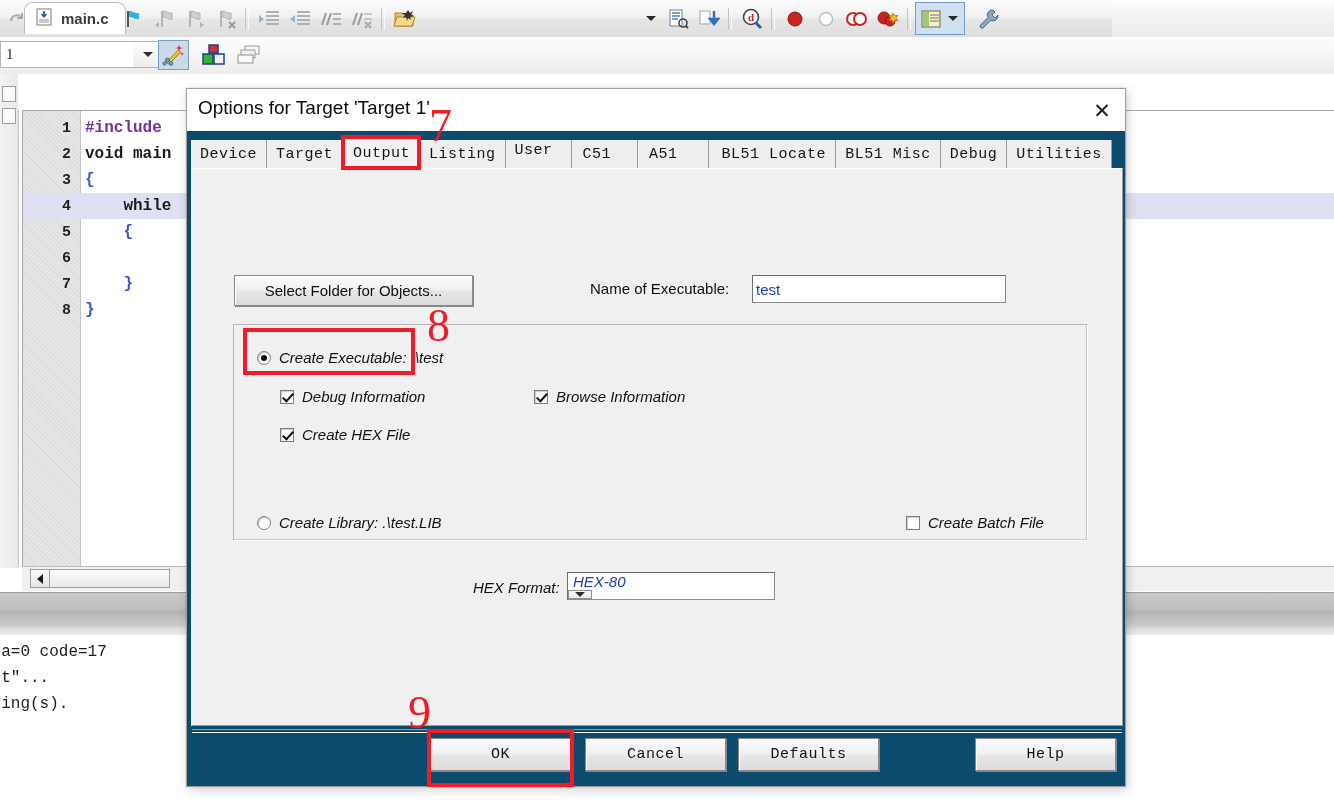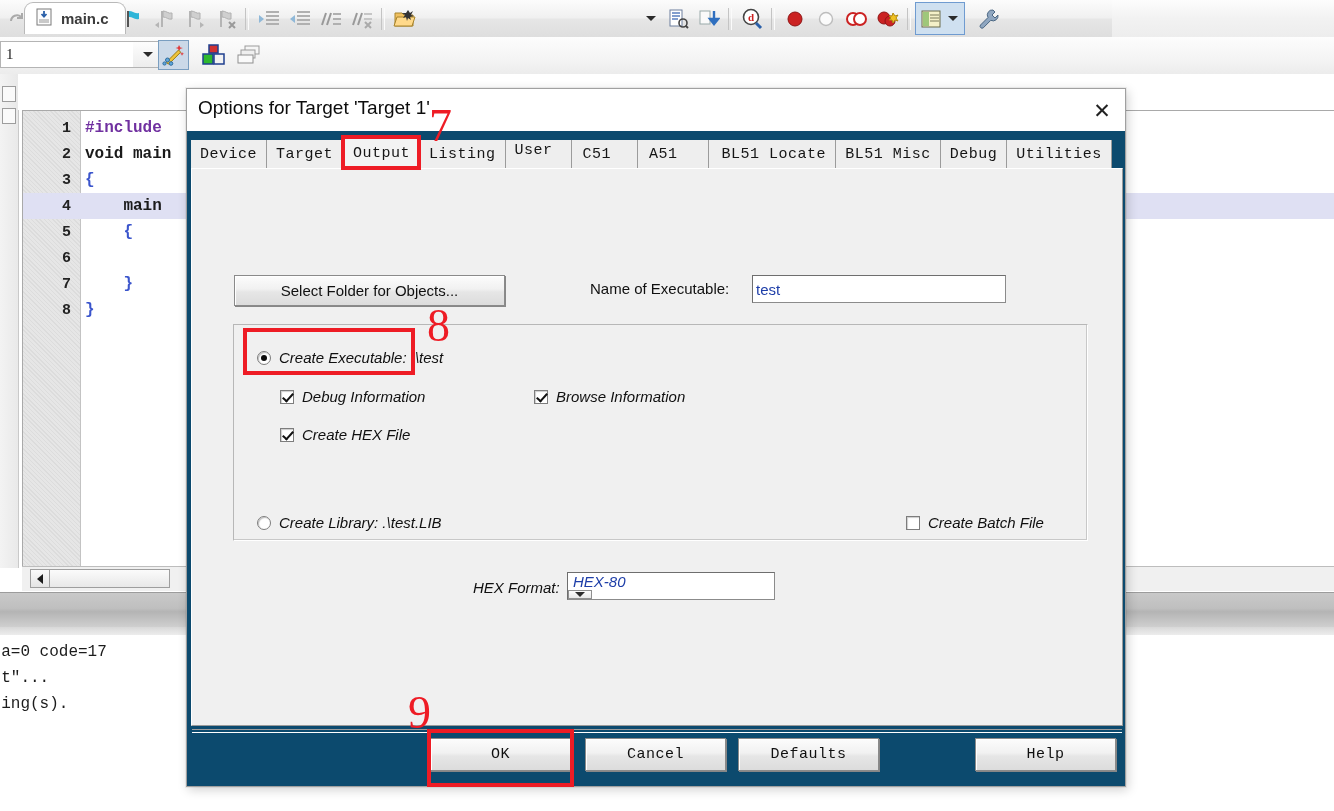--- a/index.html
+++ b/index.html
@@ -342,21 +342,21 @@
     box-sizing: border-box;
     display: flex; align-items: center; justify-content: center;
     font-family: "Liberation Sans", sans-serif;
     font-size: 15px;
     color: #101010;
   }
 
   .sel-folder-btn {
     position: absolute;
     left: 42px; top: 106px;
-    width: 271px; height: 31px;
+    width: 239px; height: 31px;
   }
   .noe-label {
     position: absolute;
     left: 398px; top: 111px;
     font-size: 15px;
     color: #101010;
   }
   .noe-input {
     position: absolute;
     left: 560px; top: 106px;
@@ -752,21 +752,21 @@
     <div class="codeline" style="top:30px">
       <span class="ln">2</span>
       <span class="tx c-kw">void main</span>
     </div>
     <div class="codeline" style="top:56px">
       <span class="ln">3</span>
       <span class="tx c-brace">{</span>
     </div>
     <div class="codeline hl-line" style="top:82px">
       <span class="ln">4</span>
-      <span class="tx c-kw">    main</span>
+      <span class="tx c-kw">    while</span>
     </div>
     <div class="codeline" style="top:108px">
       <span class="ln">5</span>
       <span class="tx c-brace">    {</span>
     </div>
     <div class="codeline" style="top:134px">
       <span class="ln">6</span>
       <span class="tx c-kw"></span>
     </div>
     <div class="codeline" style="top:160px">

